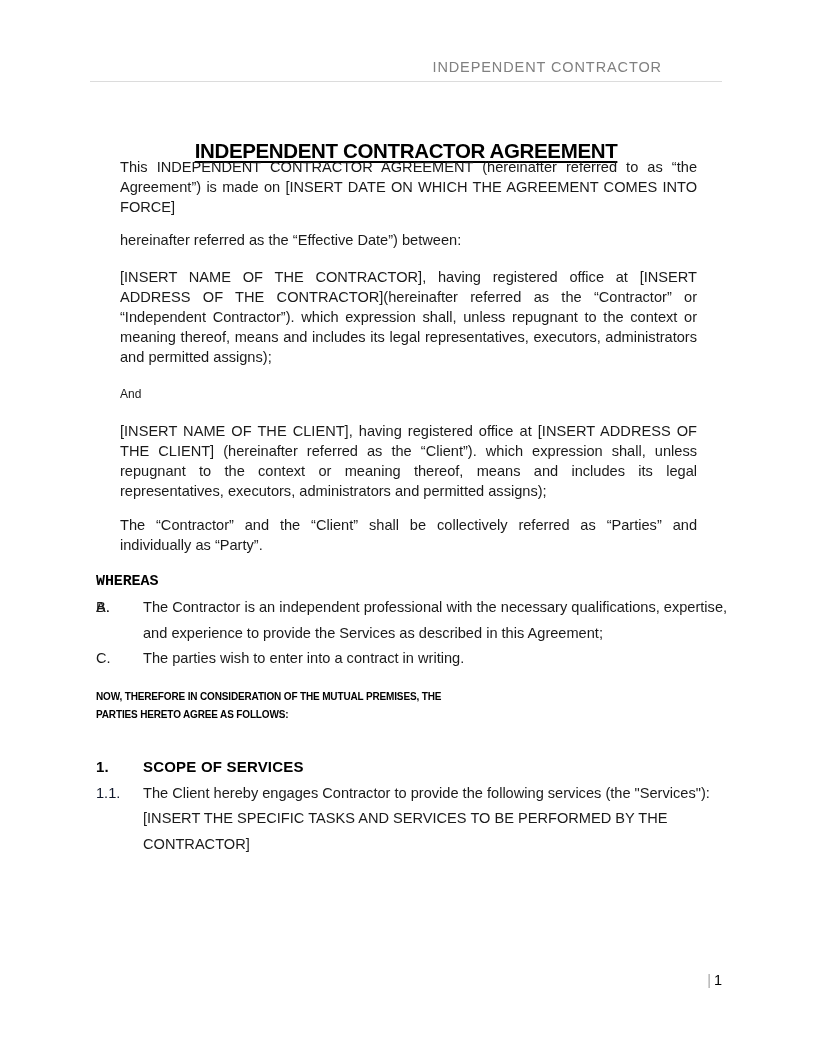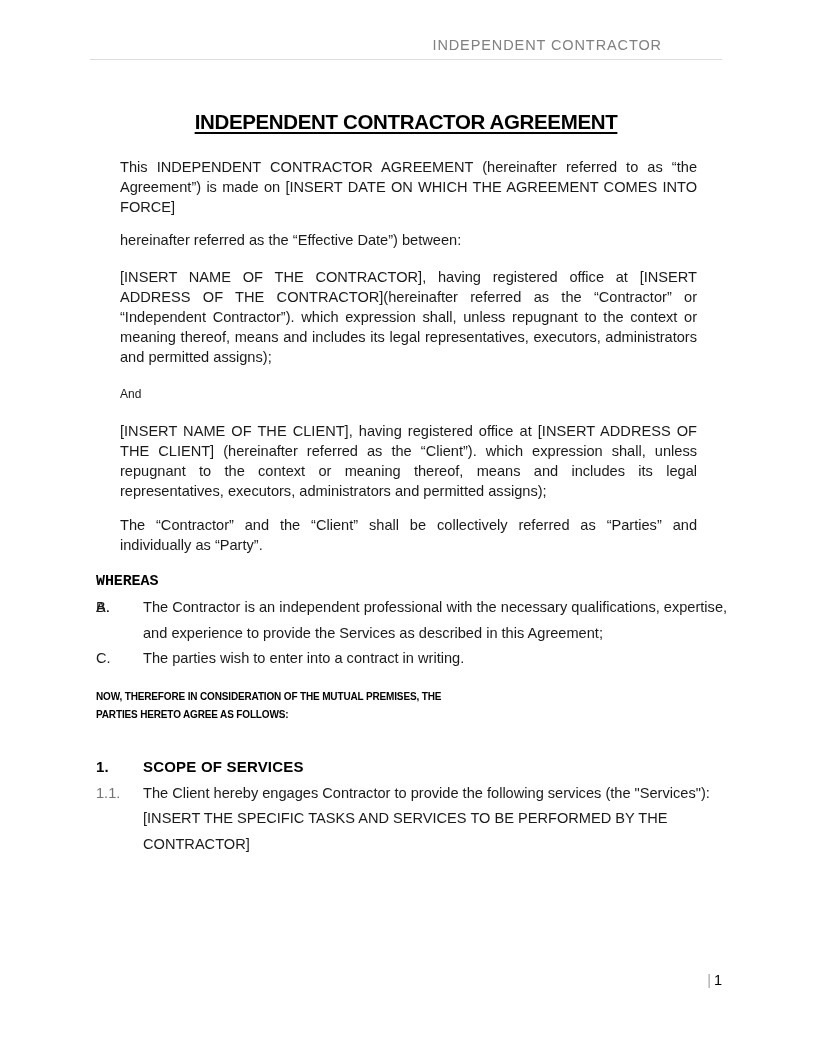--- a/index.html
+++ b/index.html
@@ -18,21 +18,21 @@
     height: 1056px;
     background: #ffffff;
     overflow: hidden;
     box-sizing: border-box;
   }
 
   
   .doc-header {
     position: absolute;
     left: 90px;
-    top: 36px;
+    top: 58px;
     width: 632px;
     border-bottom: 1px solid #dcdcdc;
     padding-bottom: 5px;
     text-align: right;
     box-sizing: border-box;
   }
   .doc-header-text {
     display: inline-block;
     font-size: 14.5px;
     letter-spacing: 0.9px;
@@ -52,20 +52,21 @@
   }
   .doc-title-text {
     display: inline-block;
     font-size: 20.5px;
     font-weight: bold;
     letter-spacing: -0.35px;
     text-decoration: underline;
     text-underline-offset: 3px;
     color: #000000;
     white-space: nowrap;
+    margin-top: 29px;
   }
 
   
   .body-col {
     position: absolute;
     left: 96px;
     top: 157px;
     width: 650px;
   }
 
@@ -172,21 +173,21 @@
     font-size: 14.6px;
     line-height: 25.5px;
     color: #1a1a1a;
     width: 598px;
   }
   .subclause-num {
     position: absolute;
     left: 0;
     top: 0;
     font-size: 14.6px;
-    color: #737373;
+    color: #0f172a;
   }
 
   
   .doc-footer {
     position: absolute;
     left: 96px;
     top: 970px;
     width: 626px;
     text-align: right;
     font-size: 14.5px;

